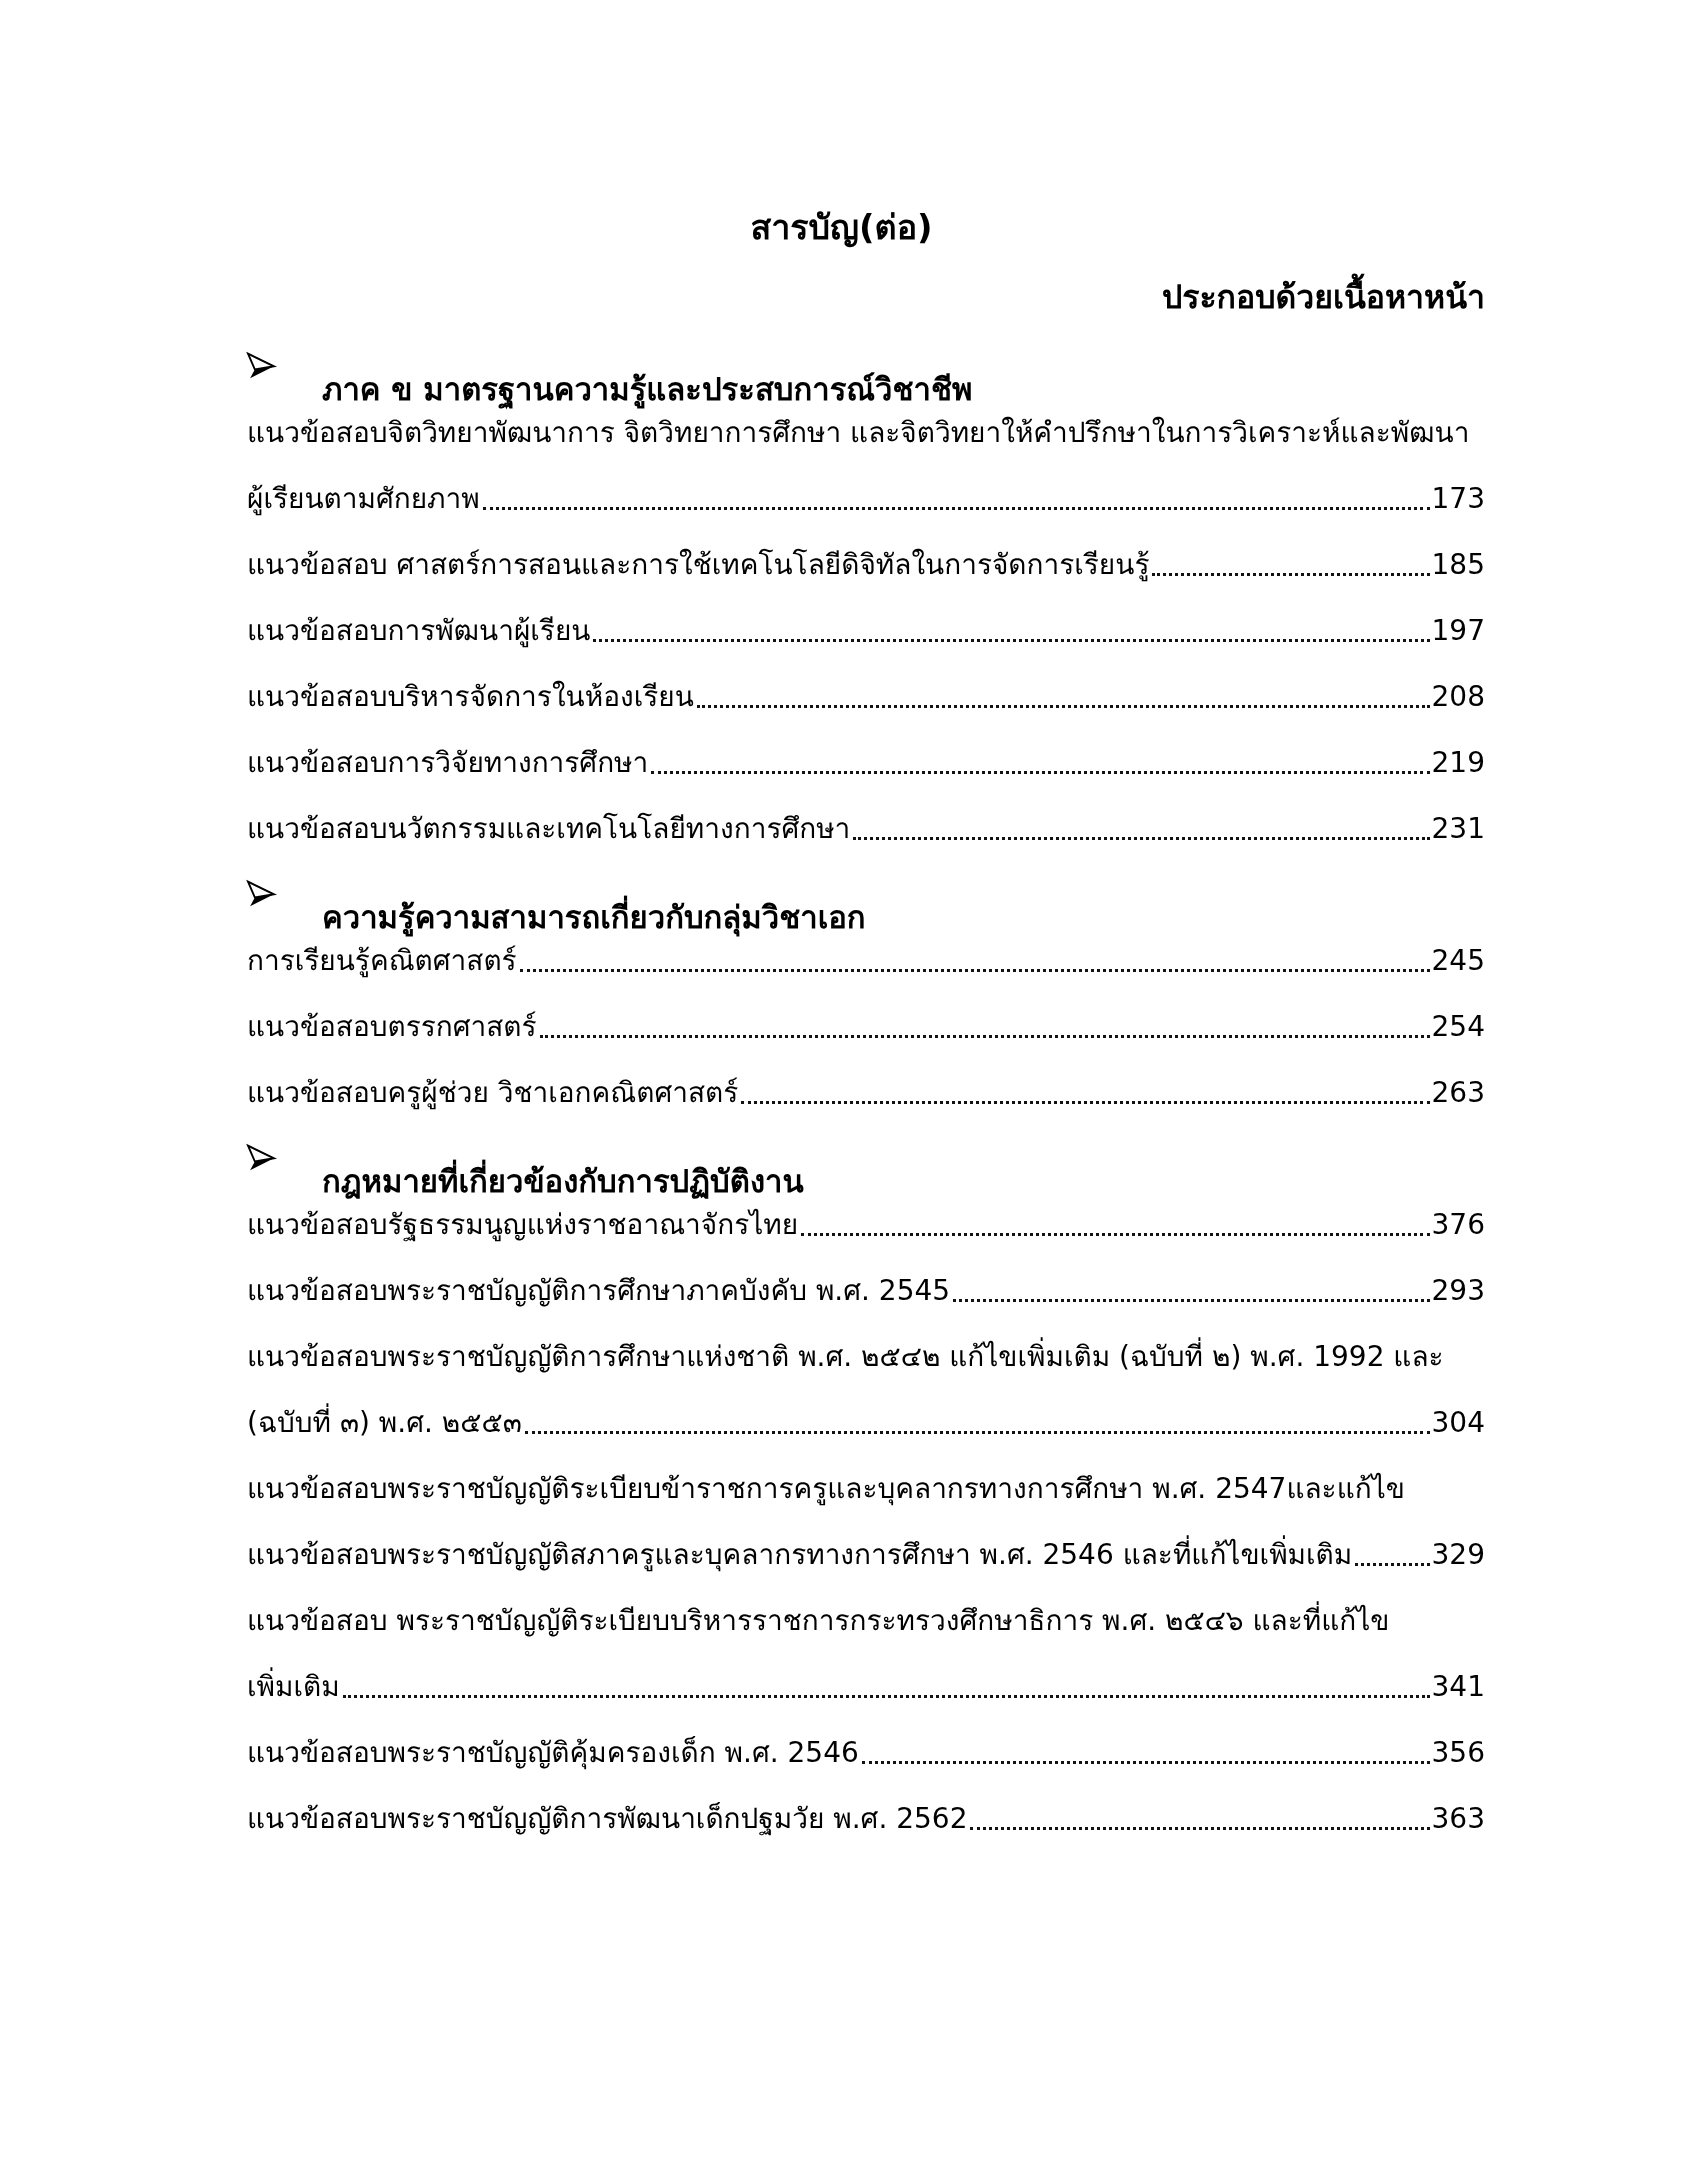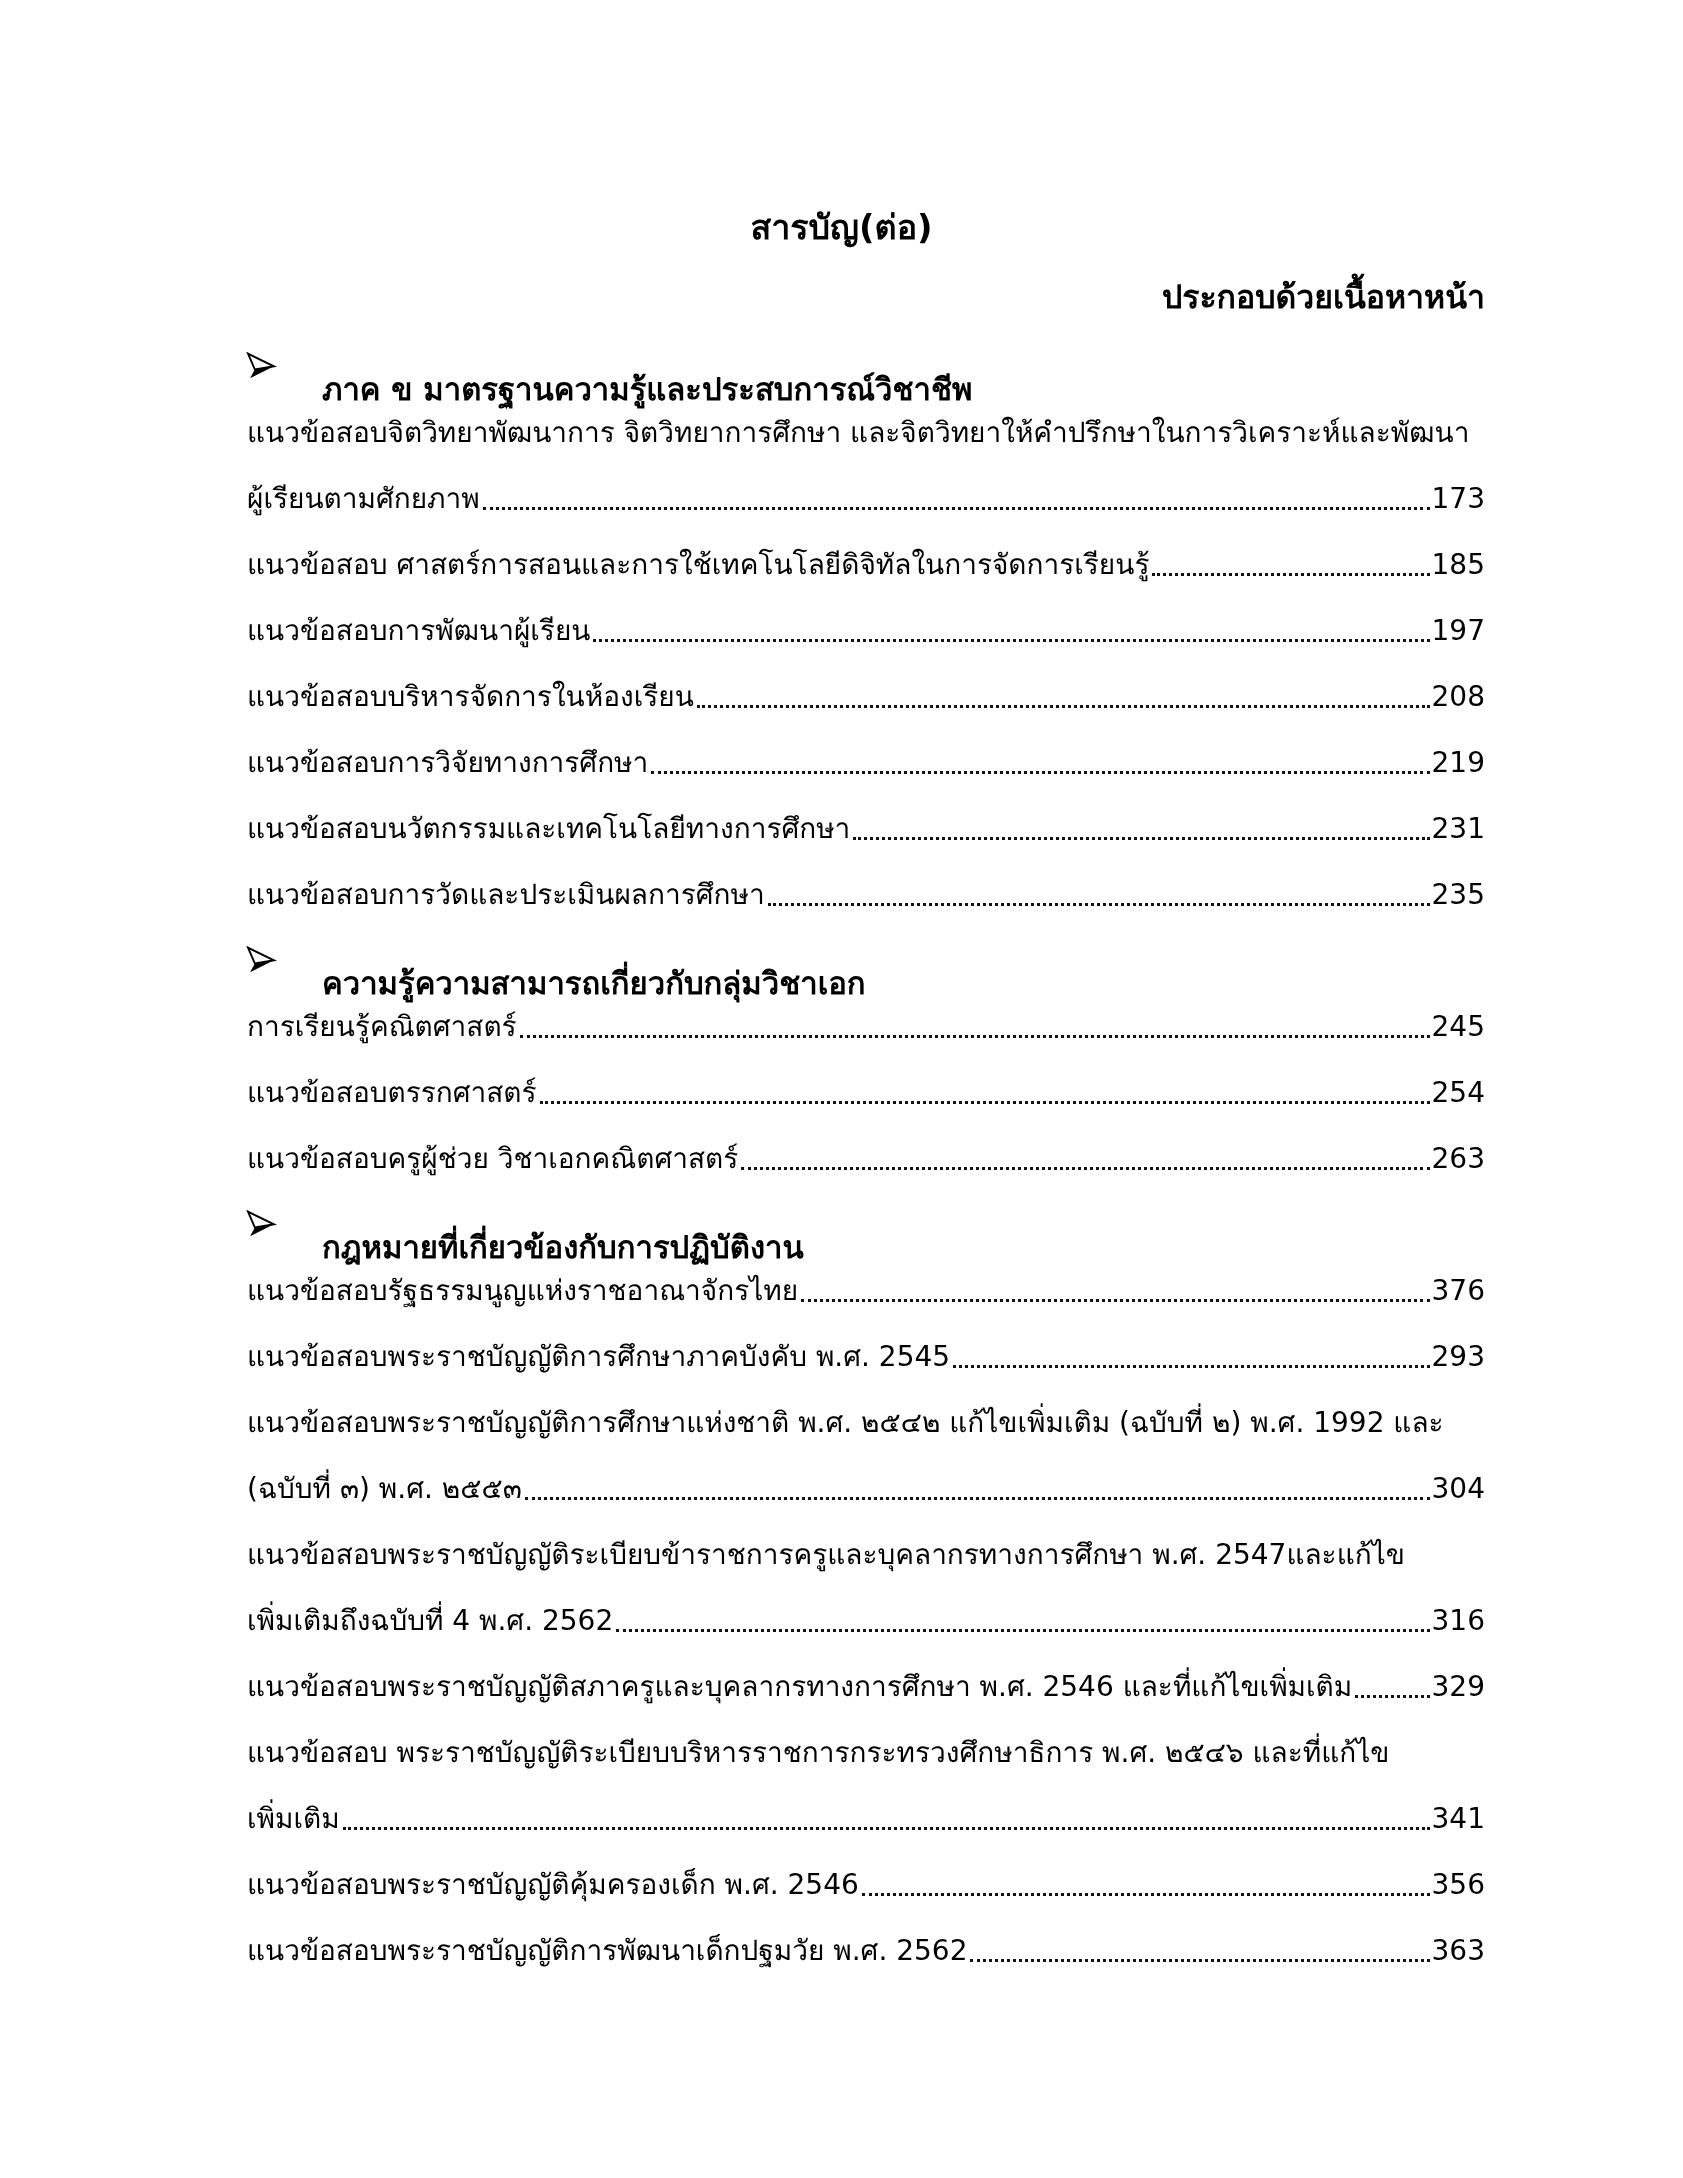--- a/index.html
+++ b/index.html
@@ -91,25 +91,20 @@
       <span class="leader"></span>
       <span class="pnum">219</span>
     </div>
 
     <div class="row ent">
       <span class="etext">แนวข้อสอบนวัตกรรมและเทคโนโลยีทางการศึกษา</span>
       <span class="leader"></span>
       <span class="pnum">231</span>
     </div>
 
-    <div class="row ent">
-      <span class="etext">แนวข้อสอบการวัดและประเมินผลการศึกษา</span>
-      <span class="leader"></span>
-      <span class="pnum">235</span>
-    </div>
 
     <div class="row sec">
       <span class="bullet">
           <svg width="34" height="30" viewBox="0 0 24 22">
             <path d="M2.5 2 L21.5 11.2 L7.5 13.6 Z" fill="#ffffff" stroke="#000000" stroke-width="1.4"></path>
             <path d="M7.5 13.6 L21.5 11.2 L4 20 Z" fill="#000000"></path>
           </svg>
         </span>
       <span class="stext">ความรู้ความสามารถเกี่ยวกับกลุ่มวิชาเอก</span>
     </div>
@@ -161,25 +156,20 @@
     <div class="row ent">
       <span class="etext">(ฉบับที่ ๓) พ.ศ. ๒๕๕๓</span>
       <span class="leader"></span>
       <span class="pnum">304</span>
     </div>
 
     <div class="row cont">
       <span class="etext">แนวข้อสอบพระราชบัญญัติระเบียบข้าราชการครูและบุคลากรทางการศึกษา พ.ศ. 2547และแก้ไข</span>
     </div>
 
-    <div class="row ent">
-      <span class="etext">เพิ่มเติมถึงฉบับที่ 4 พ.ศ. 2562</span>
-      <span class="leader"></span>
-      <span class="pnum">316</span>
-    </div>
 
     <div class="row ent">
       <span class="etext">แนวข้อสอบพระราชบัญญัติสภาครูและบุคลากรทางการศึกษา พ.ศ. 2546 และที่แก้ไขเพิ่มเติม</span>
       <span class="leader"></span>
       <span class="pnum">329</span>
     </div>
 
     <div class="row cont">
       <span class="etext">แนวข้อสอบ พระราชบัญญัติระเบียบบริหารราชการกระทรวงศึกษาธิการ พ.ศ. ๒๕๔๖ และที่แก้ไข</span>
     </div>

